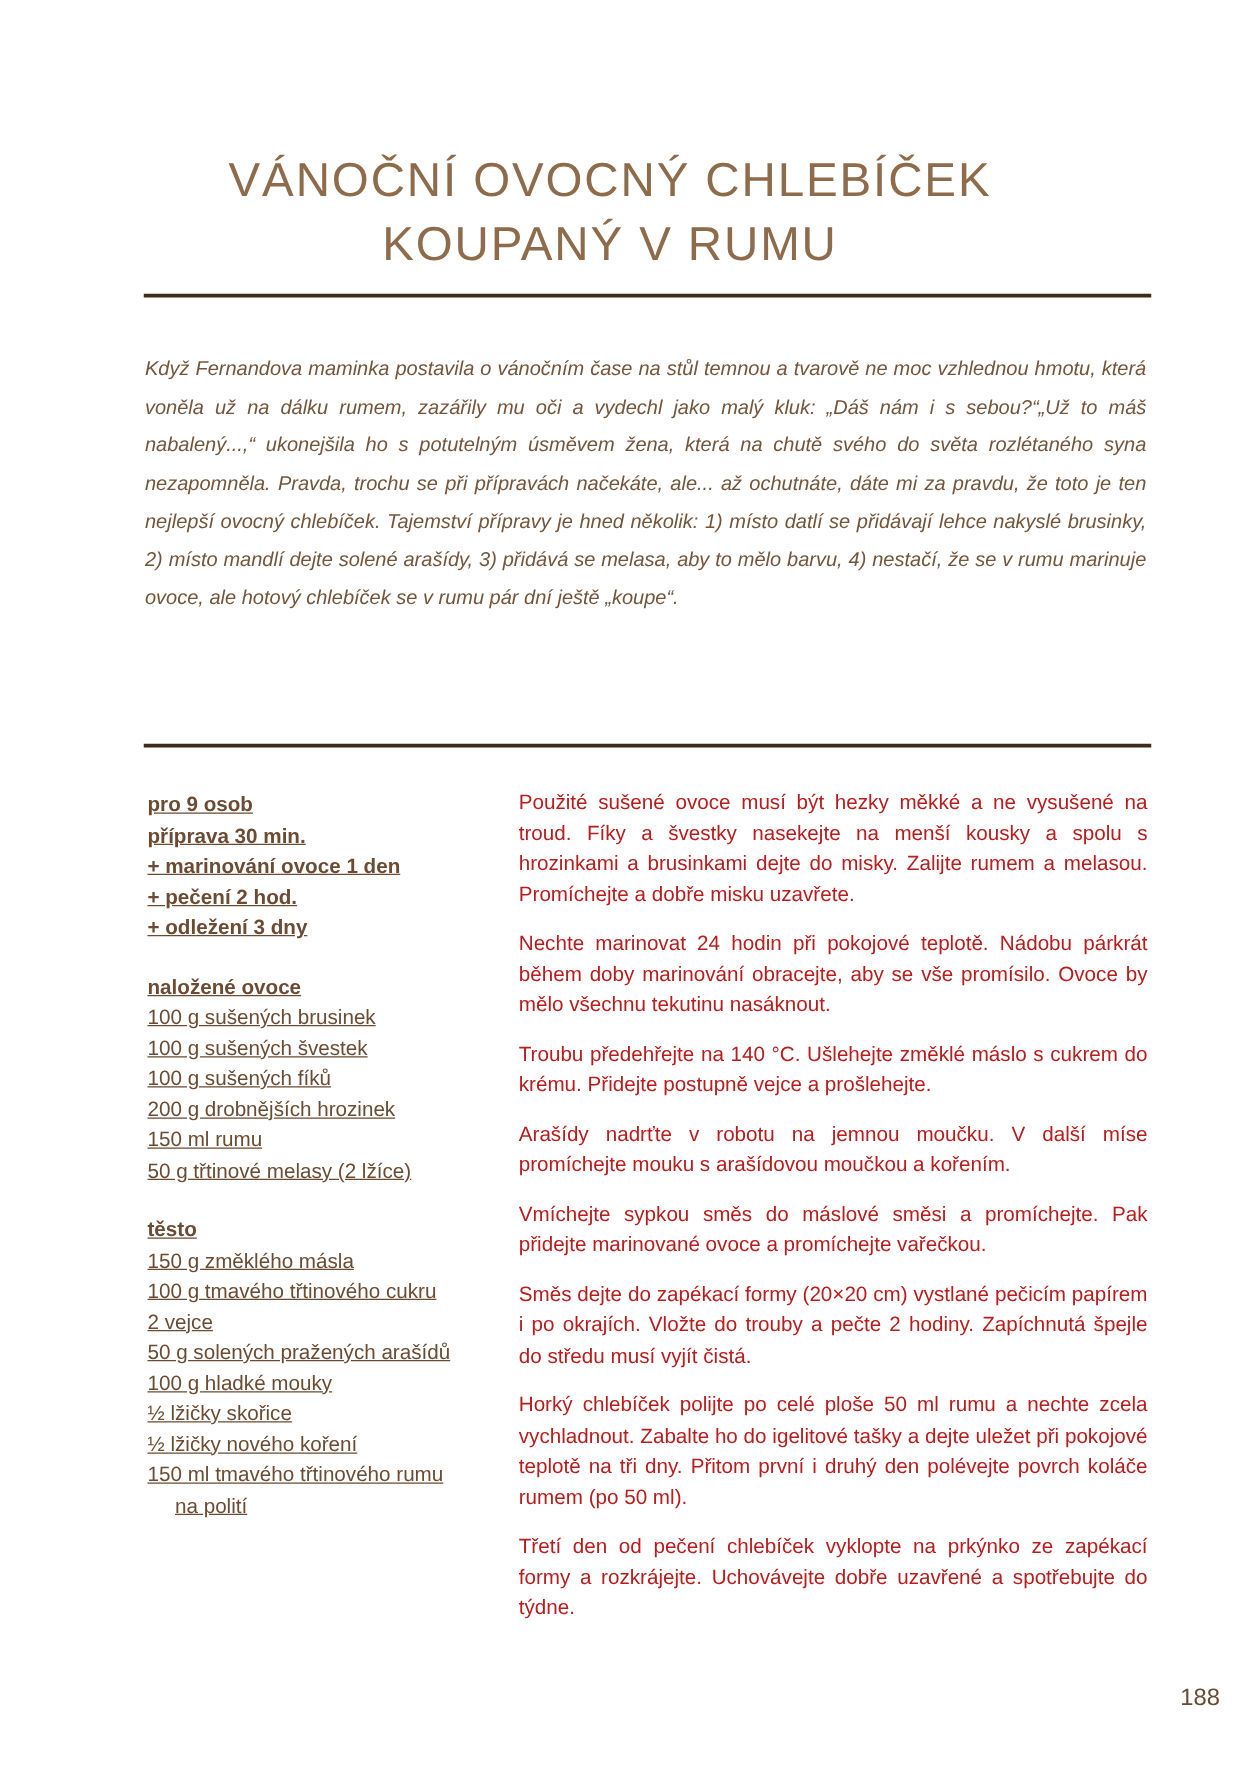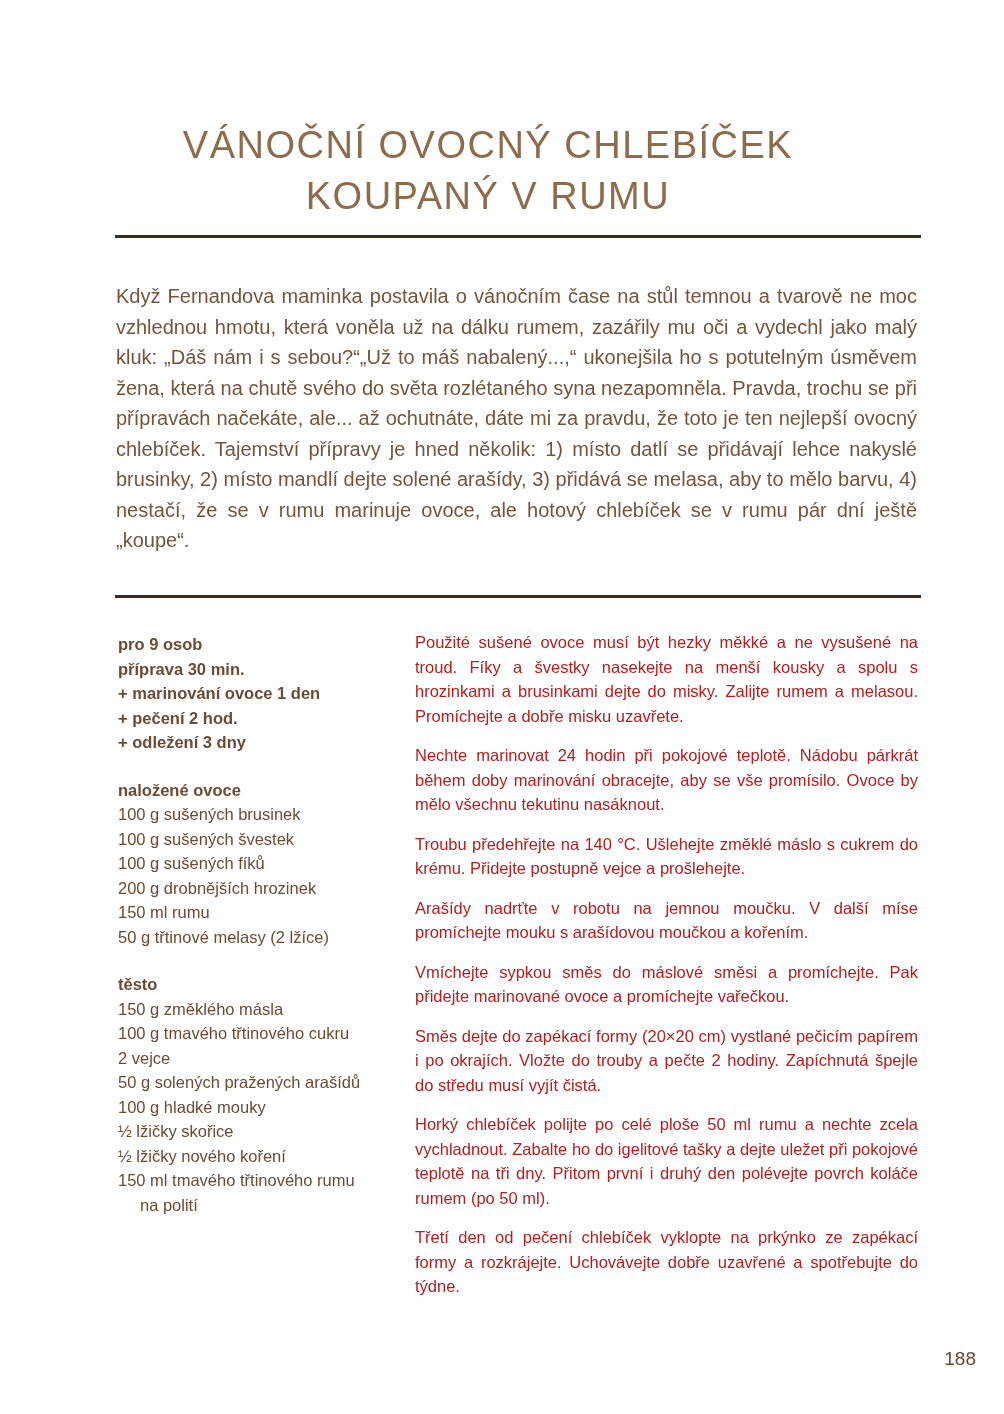--- a/index.html
+++ b/index.html
@@ -32,32 +32,34 @@
     background: #402a18;
   }
   .rule-top { top: 235px; }
   .rule-mid { top: 595px; }
   .intro {
     position: absolute;
     top: 281px;
     left: 116px;
     width: 801px;
     color: #74553c;
-    font-size: 20px;
+    font-size: 16px;
     line-height: 30.5px;
+    font-style: italic;
     text-align: justify;
   }
   .left-col {
     position: absolute;
     top: 632px;
     left: 118px;
     width: 248px;
     color: #6b4b33;
     font-size: 16.5px;
     line-height: 24.5px;
+    text-decoration: underline;
   }
   .meta-line { font-weight: bold; }
   .section-heading {
     font-weight: bold;
     margin-top: 23px;
   }
   .ingredient {
     padding-left: 22px;
     text-indent: -22px;
   }

